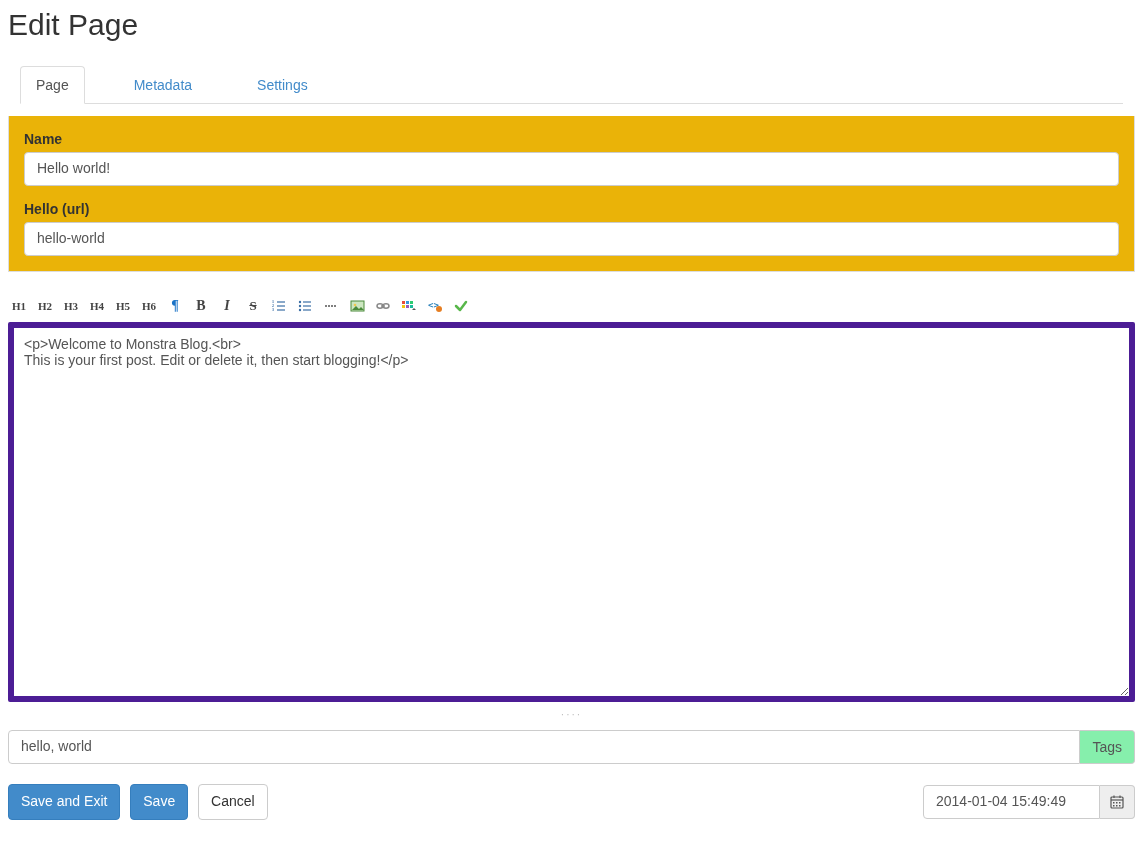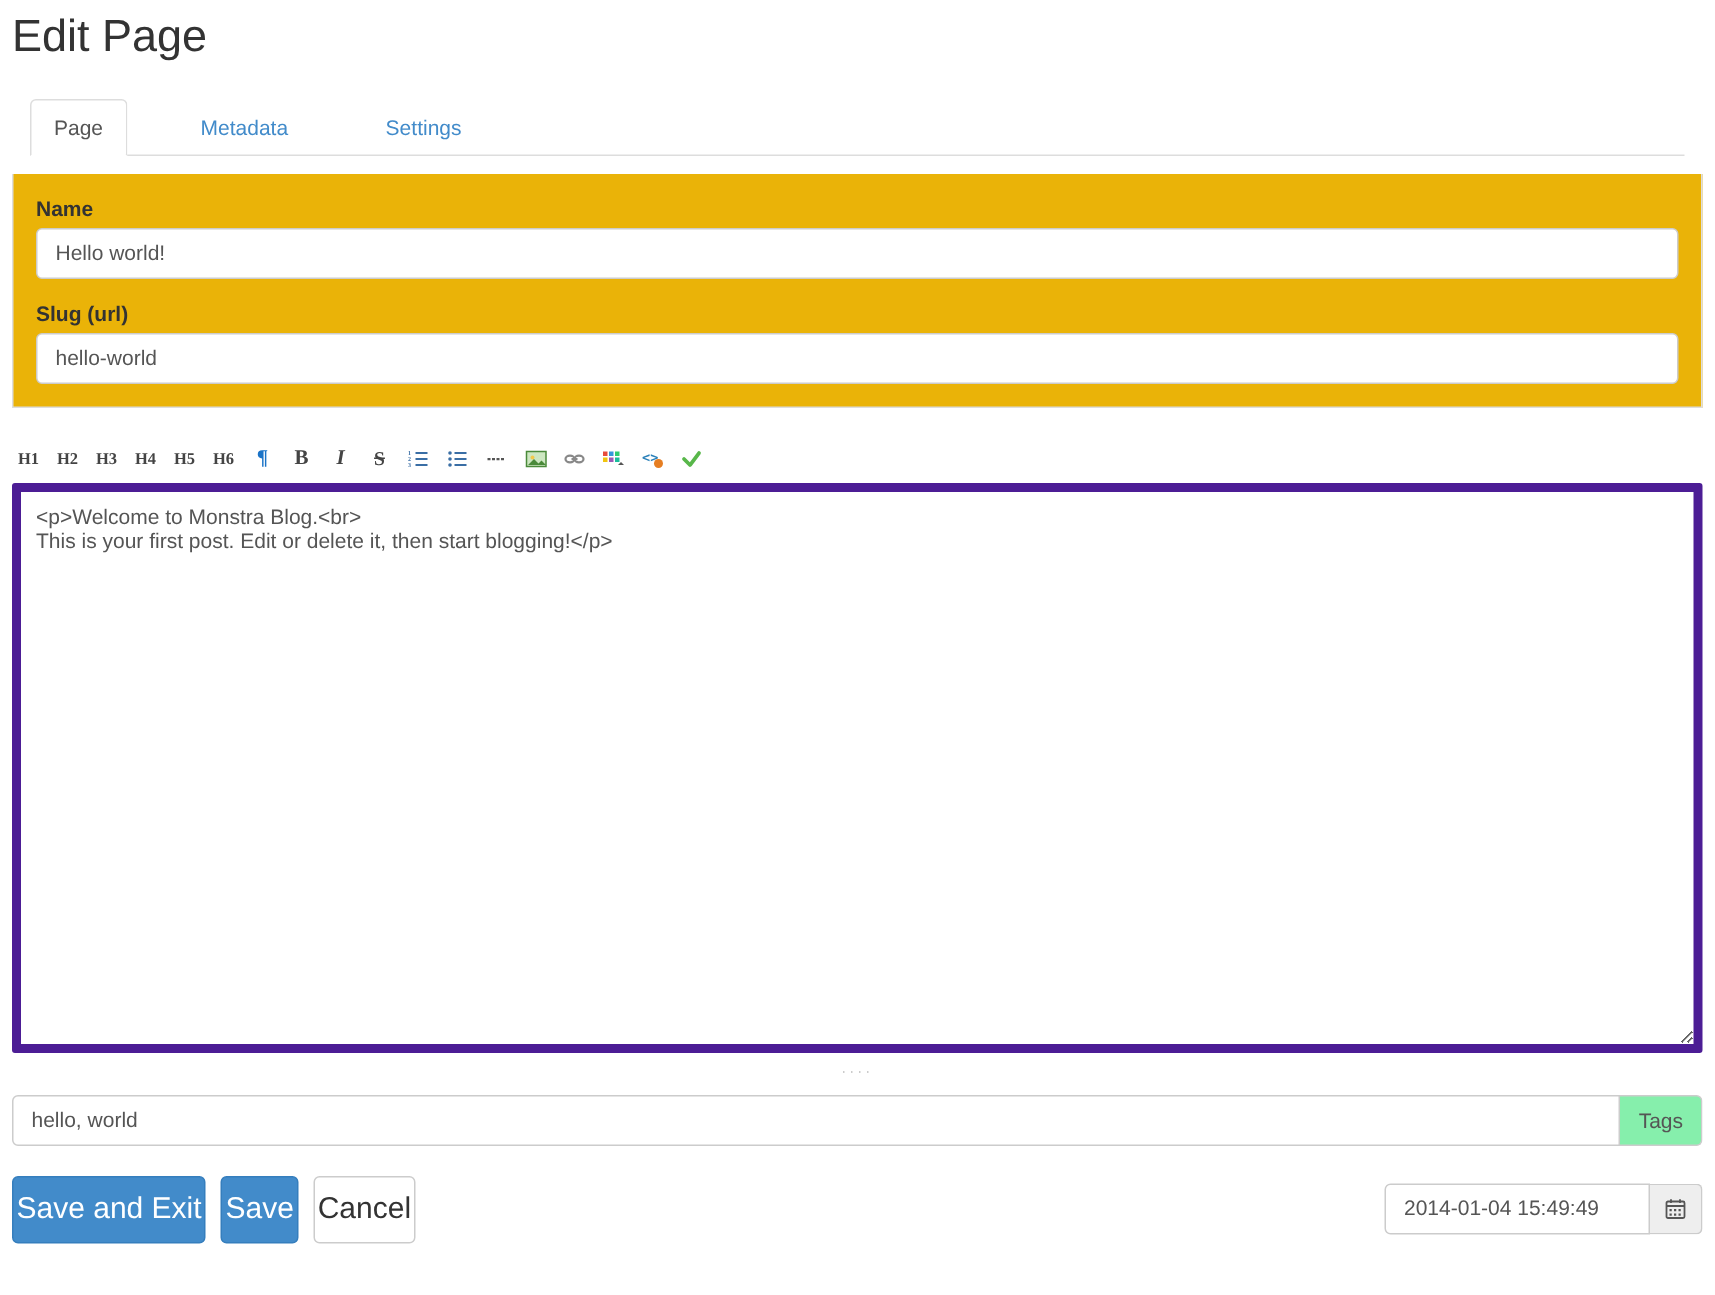--- a/index.html
+++ b/index.html
@@ -131,22 +131,22 @@
   align-items: center;
 }
 .footer-row {
   display: flex;
   justify-content: space-between;
   align-items: center;
   margin-top: 20px;
 }
 .btn {
   display: inline-block;
-  padding: 7px 2px;
-  font-size: 20px;
+  padding: 7px 12px;
+  font-size: 14px;
   border-radius: 4px;
   border: 1px solid transparent;
   cursor: pointer;
   line-height: 1.42857;
   text-align: center;
   background: #fff;
 }
 .btn-primary { background:#428bca; border-color:#357ebd; color:#fff; }
 .btn-default { background:#fff; border-color:#ccc; color:#333; }
 .btn + .btn { margin-left: 6px; }
@@ -190,21 +190,21 @@
       <a>Settings</a>
     </li>
 </ul>
 
 <div class="tab-content">
   <div class="form-group">
     <label>Name</label>
     <input class="form-control" type="text" value="Hello world!" style="">
   </div>
   <div class="form-group">
-    <label>Slug (url)</label>
+    <label>Hello (url)</label>
     <input class="form-control" type="text" value="hello-world" style="">
   </div>
 </div>
 
 <div class="toolbar">
   <span class="btn-ico">H1</span>
   <span class="btn-ico">H2</span>
   <span class="btn-ico">H3</span>
   <span class="btn-ico">H4</span>
   <span class="btn-ico">H5</span>

